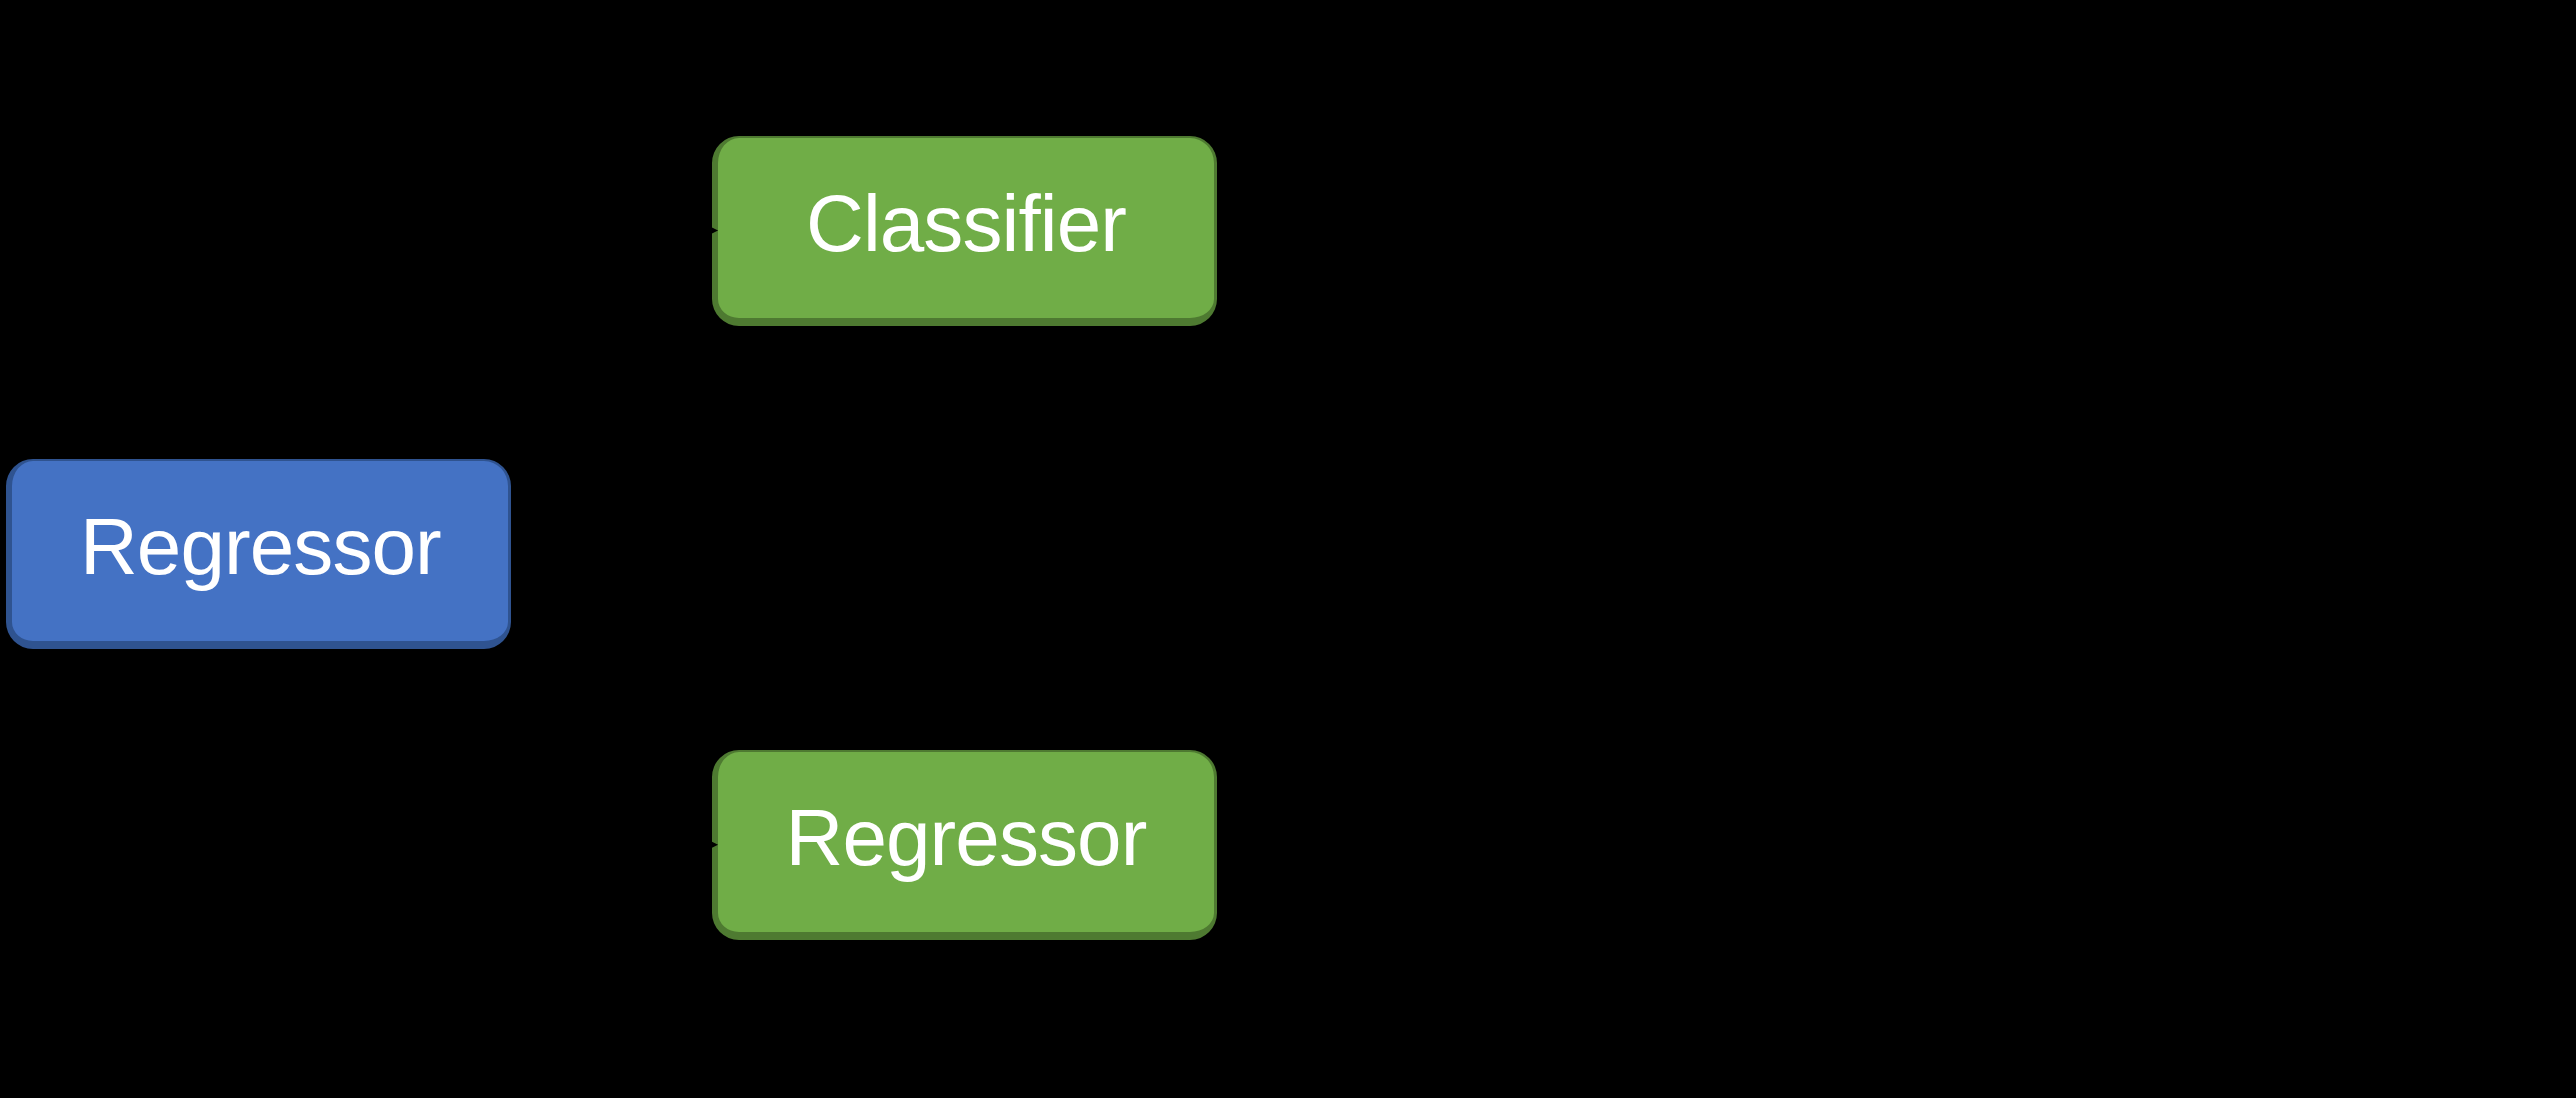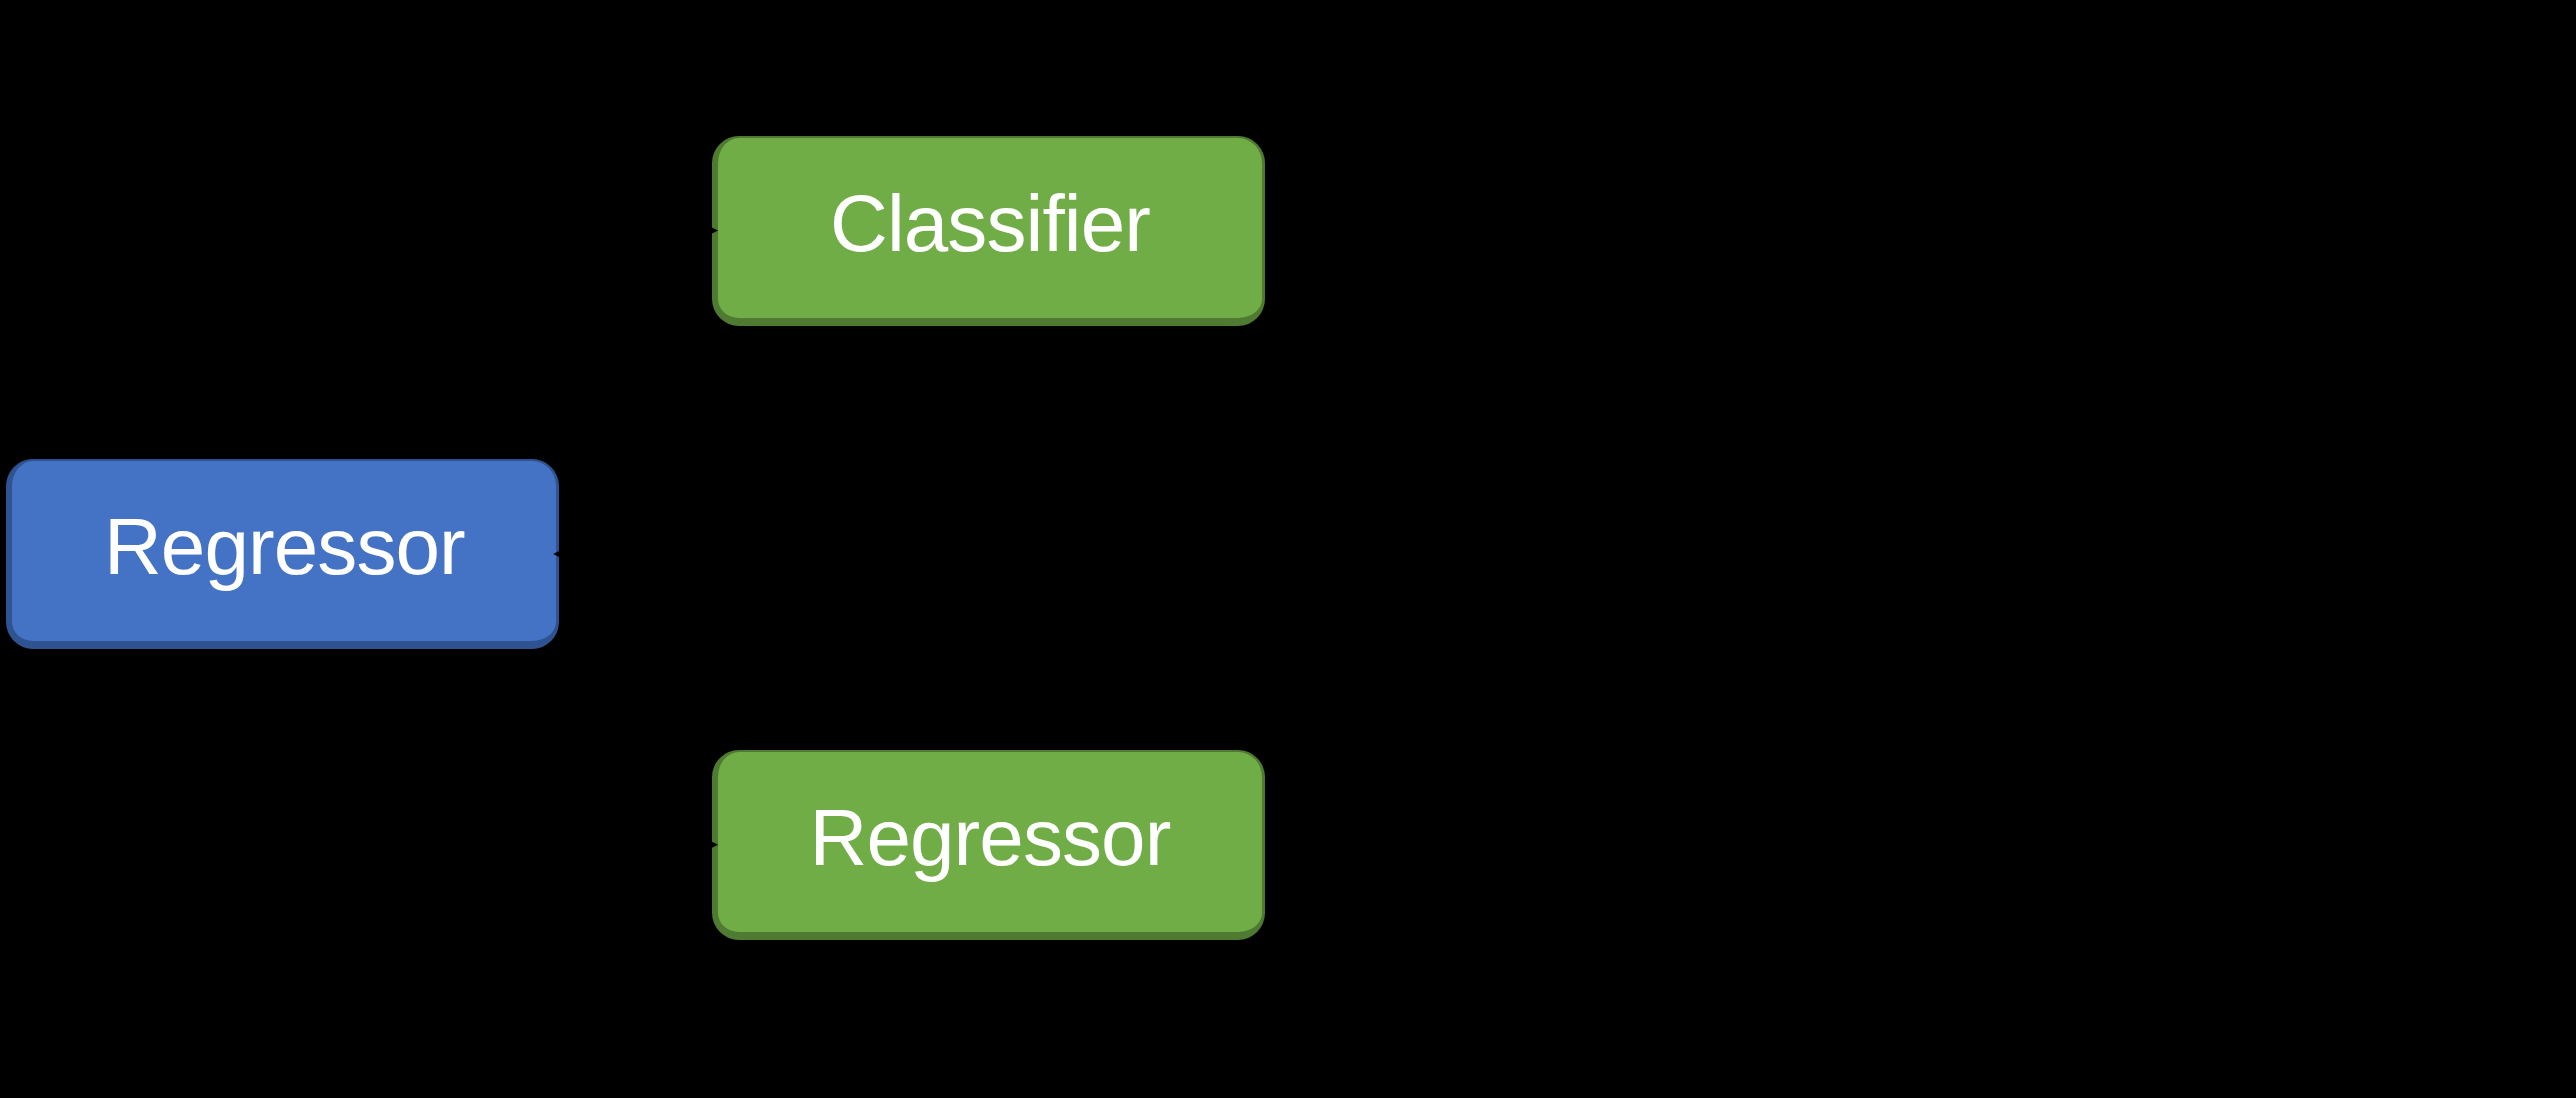--- a/index.html
+++ b/index.html
@@ -11,21 +11,21 @@
     position: relative;
     width: 2576px;
     height: 1098px;
     background: #000000;
     overflow: hidden;
     font-family: "Liberation Sans", sans-serif;
   }
   .node {
     position: absolute;
     box-sizing: border-box;
-    width: 553px;
+    width: 505px;
     height: 190px;
     border-style: solid;
     border-width: 2.7px 3.6px 8.2px 6.4px;
     border-radius: 27px;
     display: flex;
     align-items: center;
     justify-content: center;
     z-index: 2;
   }
   .node .label {

